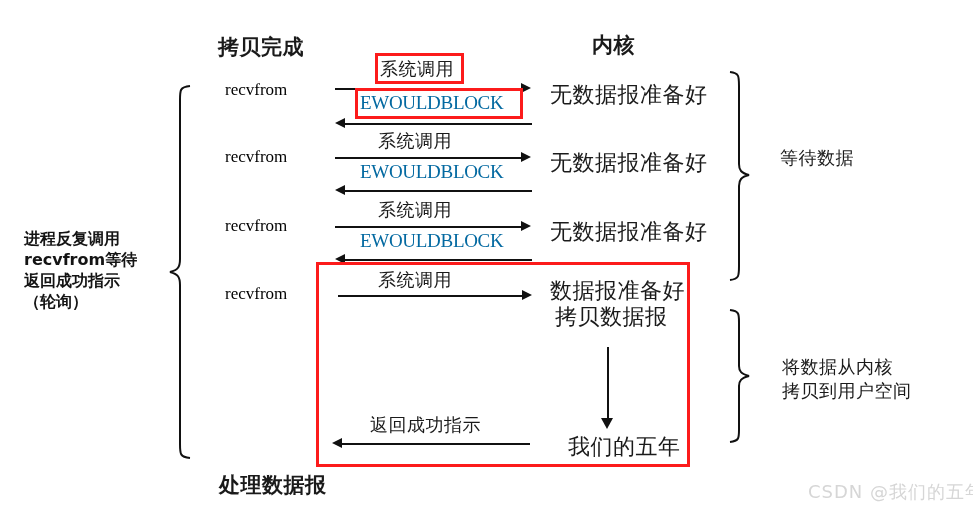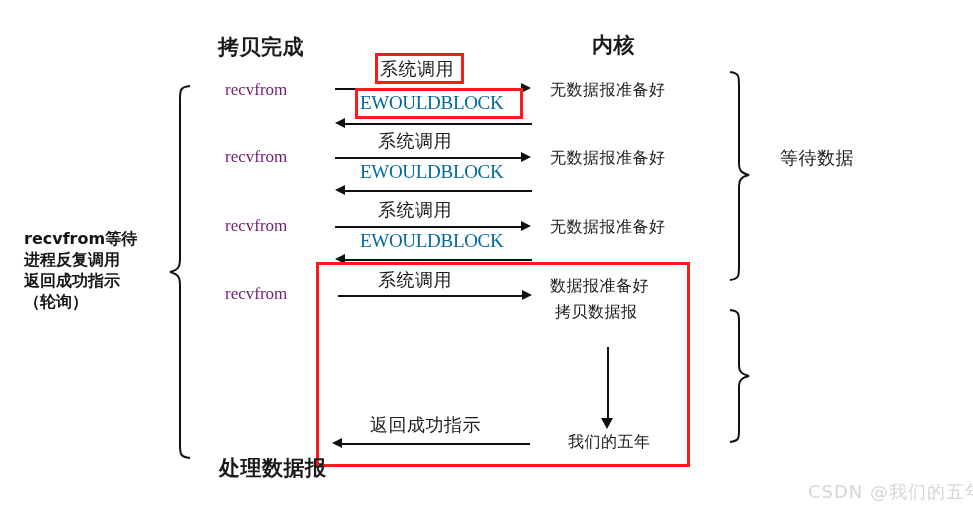--- a/index.html
+++ b/index.html
@@ -29,21 +29,21 @@
     letter-spacing: 0.5px;
   }
   .cjk-norm {
     font-family: "DejaVu Sans", "Liberation Sans", sans-serif;
     font-weight: bold;
     color: #1a1a1a;
     white-space: nowrap;
   }
   .serif {
     font-family: "Liberation Serif", "DejaVu Serif", serif;
-    color: #701a75;
+    color: #000000;
     white-space: nowrap;
   }
 
   .header-title {
     font-size: 21px;
     font-weight: bold;
   }
   .proc-label {
     font-size: 17px;
   }
@@ -51,21 +51,21 @@
     font-size: 18px;
   }
   .ewb-label {
     font-family: "Liberation Serif", "DejaVu Serif", serif;
     font-size: 19px;
     color: #0369a1;
     white-space: nowrap;
     letter-spacing: -0.3px;
   }
   .kernel-text {
-    font-size: 16px;
+    font-size: 22px;
   }
   .bracket-label {
     font-size: 18px;
     line-height: 1.35;
   }
   .left-note {
     font-size: 16px;
     line-height: 1.32;
     color: #141414;
   }
@@ -128,22 +128,22 @@
 </head>
 <body>
 
 <div id="canvas">
 
   <div class="abs cjk-bold header-title" style="left:218px; top:33px;">拷贝完成</div>
 
   <div class="abs cjk-bold header-title" style="left:592px; top:31px;">内核</div>
 
   <div class="abs cjk-norm left-note" style="left:24px; top:228px;">
+    <div>进程反复调用</div>
     <div>recvfrom等待</div>
-    <div>进程反复调用</div>
     <div>返回成功指示</div>
     <div>（轮询）</div>
   </div>
 
   <svg class="bracket" style="left:168px; top:84px; width:26px; height:376px;" viewBox="0 0 26 376">
     <path d="M 22 2 C 12 3, 12 6, 12 16 L 12 175 C 12 183, 10 186, 2 188 C 10 190, 12 193, 12 201 L 12 360 C 12 370, 12 373, 22 374"></path>
   </svg>
 
   <div class="abs serif proc-label" style="left:225px; top:80px;">recvfrom</div>
 
@@ -198,26 +198,30 @@
 
   <div class="vline" style="left:607px; top:347px; height:74px;"></div>
   <div class="arrowhead-d" style="left:601px; top:418px;"></div>
 
   <div class="abs cjk-bold kernel-text" style="left:568px; top:432px;">我们的五年</div>
 
   <div class="abs cjk-bold arrow-label" style="left:370px; top:413px;">返回成功指示</div>
   <div class="hline" style="left:342px; top:443px; width:188px;"></div>
   <div class="arrowhead-l" style="left:332px; top:438px;"></div>
 
-  <div class="abs cjk-bold header-title" style="left:219px; top:454px;">处理数据报</div>
+  <div class="abs cjk-bold header-title" style="left:219px; top:471px;">处理数据报</div>
 
   <svg class="bracket" style="left:726px; top:70px; width:26px; height:212px;" viewBox="0 0 26 212">
     <path d="M 4 2 C 13 3, 13 6, 13 16 L 13 94 C 13 100, 15 103, 23 105 C 15 107, 13 110, 13 116 L 13 196 C 13 206, 13 209, 4 210"></path>
   </svg>
   <div class="abs cjk-bold bracket-label" style="left:780px; top:146px;">等待数据</div>
 
   <svg class="bracket" style="left:726px; top:308px; width:26px; height:136px;" viewBox="0 0 26 136">
     <path d="M 4 2 C 13 3, 13 6, 13 14 L 13 58 C 13 63, 15 66, 23 68 C 15 70, 13 73, 13 78 L 13 122 C 13 130, 13 133, 4 134"></path>
   </svg>
+  <div class="abs cjk-bold bracket-label" style="left:782px; top:355px;">
+    <div>将数据从内核</div>
+    <div>拷贝到用户空间</div>
+  </div>
 
   <div class="watermark" style="left:808px; top:480px;">CSDN @我们的五年</div>
 
 </div>
 
 </body></html>

